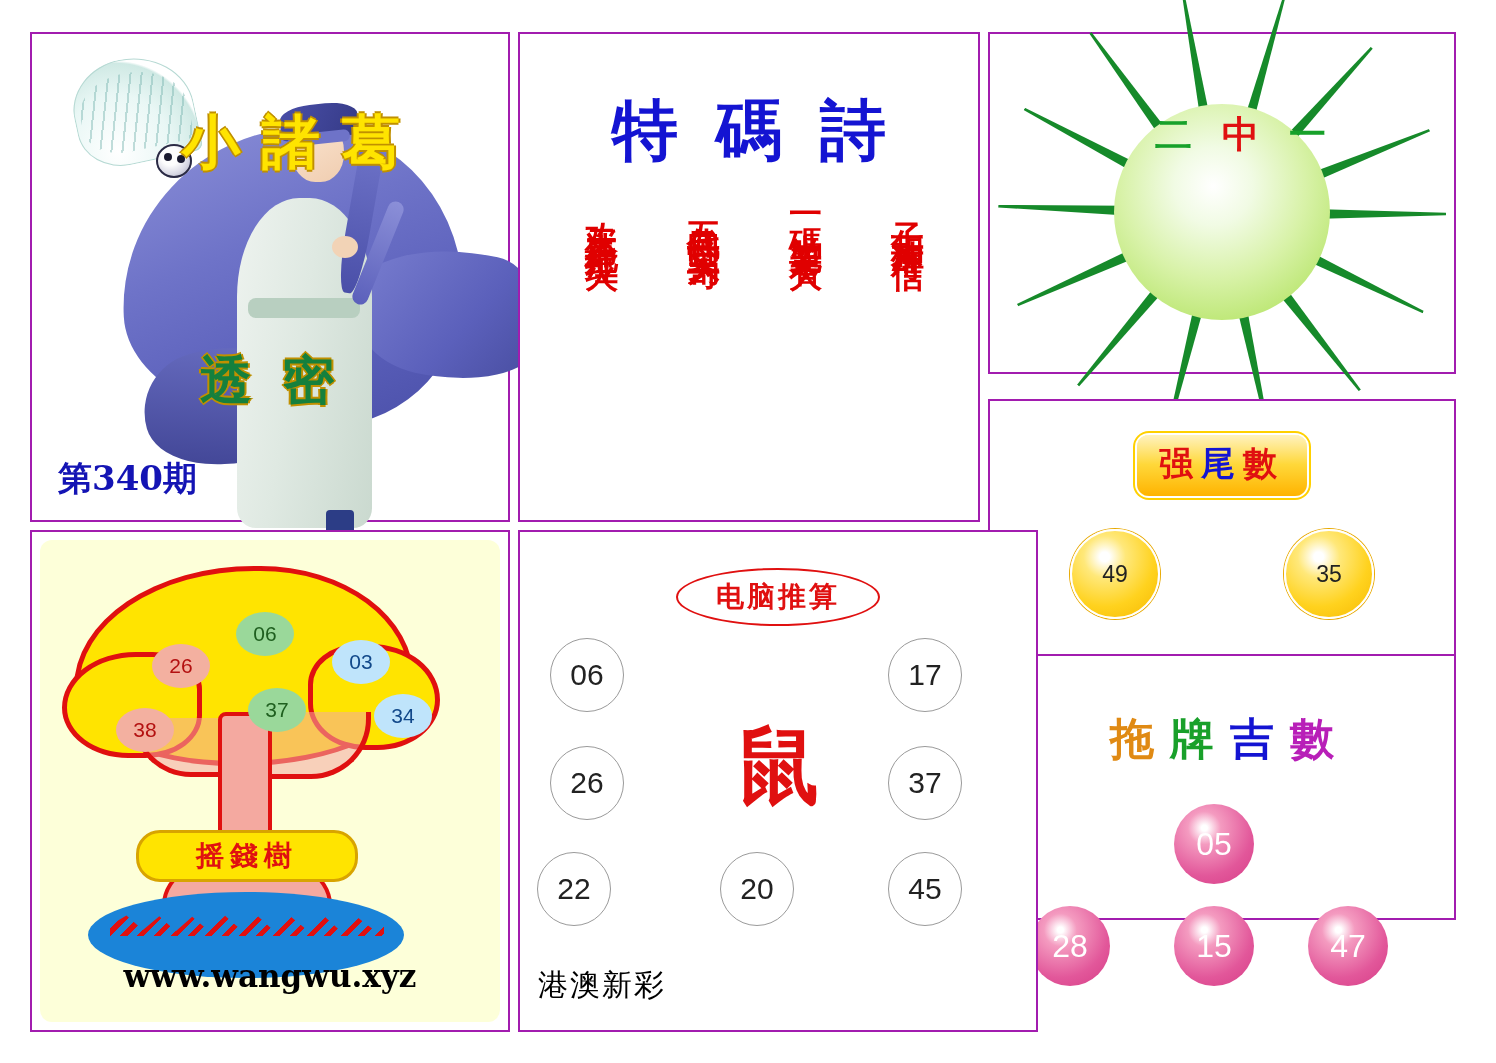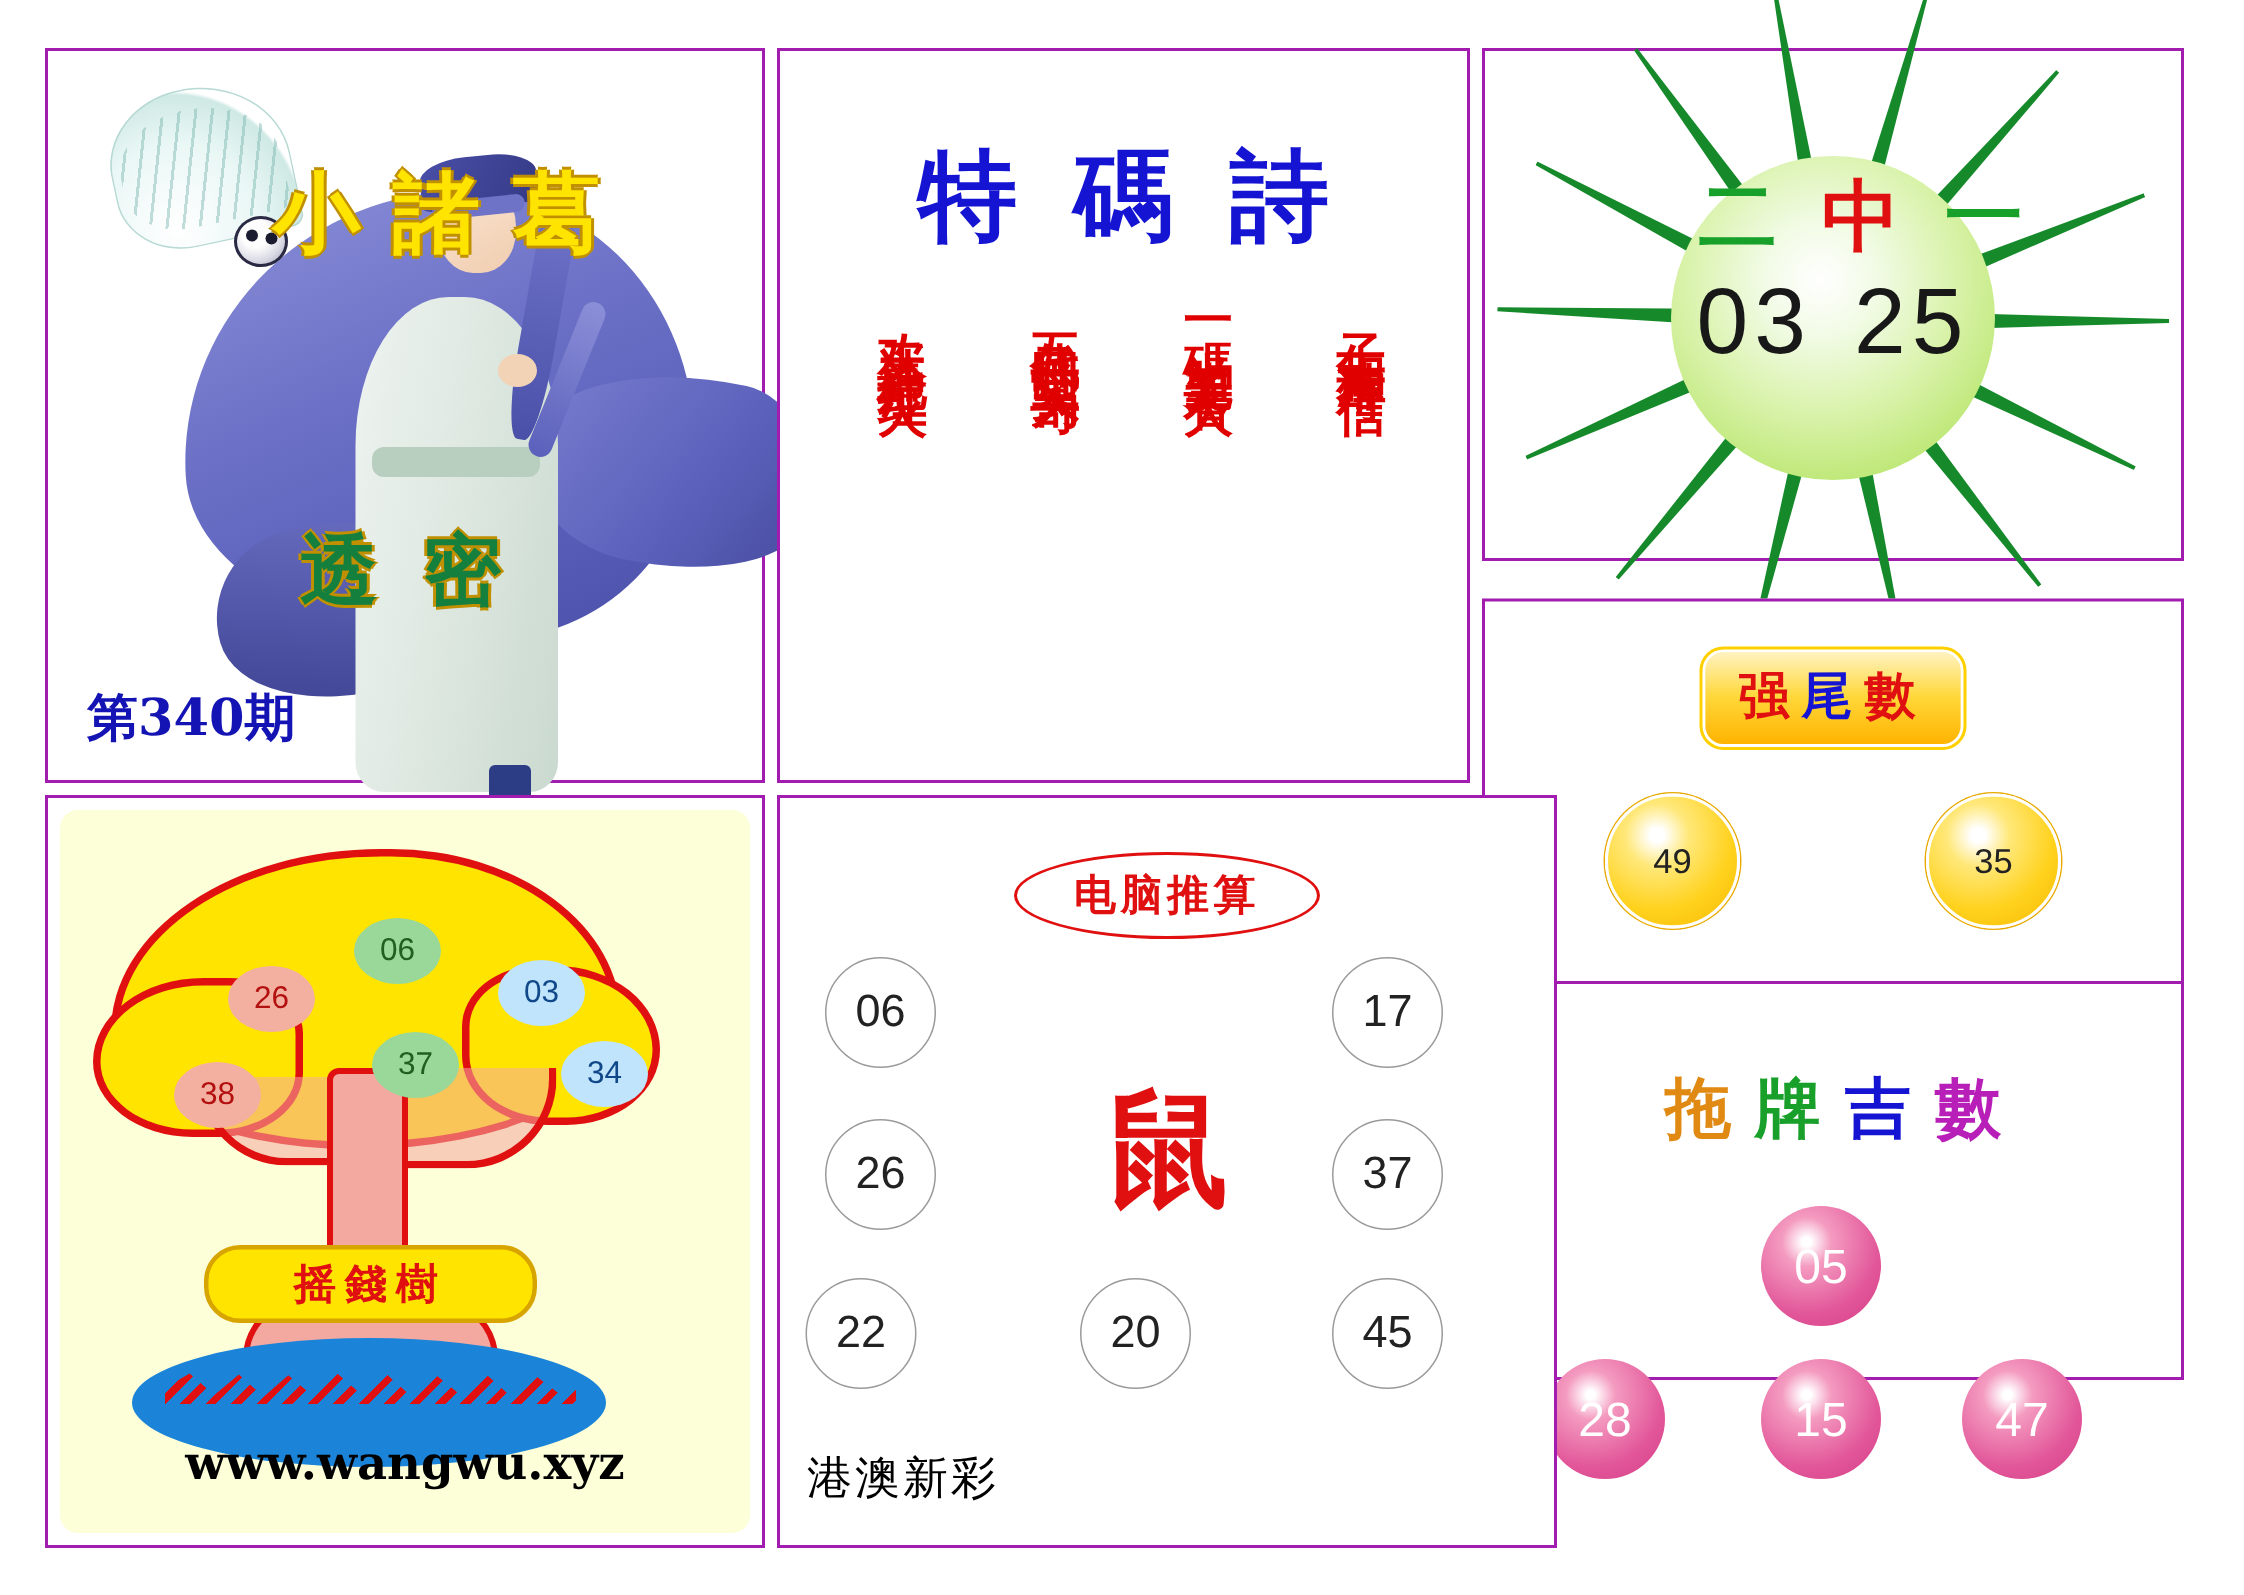--- a/index.html
+++ b/index.html
@@ -237,21 +237,21 @@
 
   
   #panel-pick { left: 988px; top: 32px; width: 468px; height: 342px; }
 
   .pick-title {
     position: absolute;
     left: 0; right: 0; top: 76px;
     text-align: center;
     font-family: "DejaVu Serif", serif;
     font-weight: bold;
-    font-size: 52px;
+    font-size: 37px;
     letter-spacing: 30px;
     text-indent: 30px;
     white-space: nowrap;
     z-index: 5;
     padding-left: 37px;
   }
   .pick-title .g { color: #17a12a; }
   .pick-title .r { color: #e01010; }
 
   .starburst {
@@ -619,23 +619,20 @@
       <div class="ray" style="transform: rotate(156deg)"></div>
       <div class="ray" style="transform: rotate(182deg)"></div>
       <div class="ray" style="transform: rotate(208deg)"></div>
       <div class="ray" style="transform: rotate(234deg)"></div>
       <div class="ray" style="transform: rotate(260deg)"></div>
       <div class="ray" style="transform: rotate(286deg)"></div>
       <div class="ray" style="transform: rotate(312deg)"></div>
       <div class="ray" style="transform: rotate(338deg)"></div>
     </div>
     <div class="ball-green"></div>
-    <div class="ball-nums">
-      <span>03</span><span>25</span>
-    </div>
   </div>
 
   <div class="panel" id="panel-tail">
     <div class="tail-badge">
       <span class="c1">强</span><span class="c2">尾</span><span class="c3">數</span>
     </div>
     <div class="tail-row">
       <div class="yellow-ball">49</div>
       <div class="yellow-ball">35</div>
     </div>

